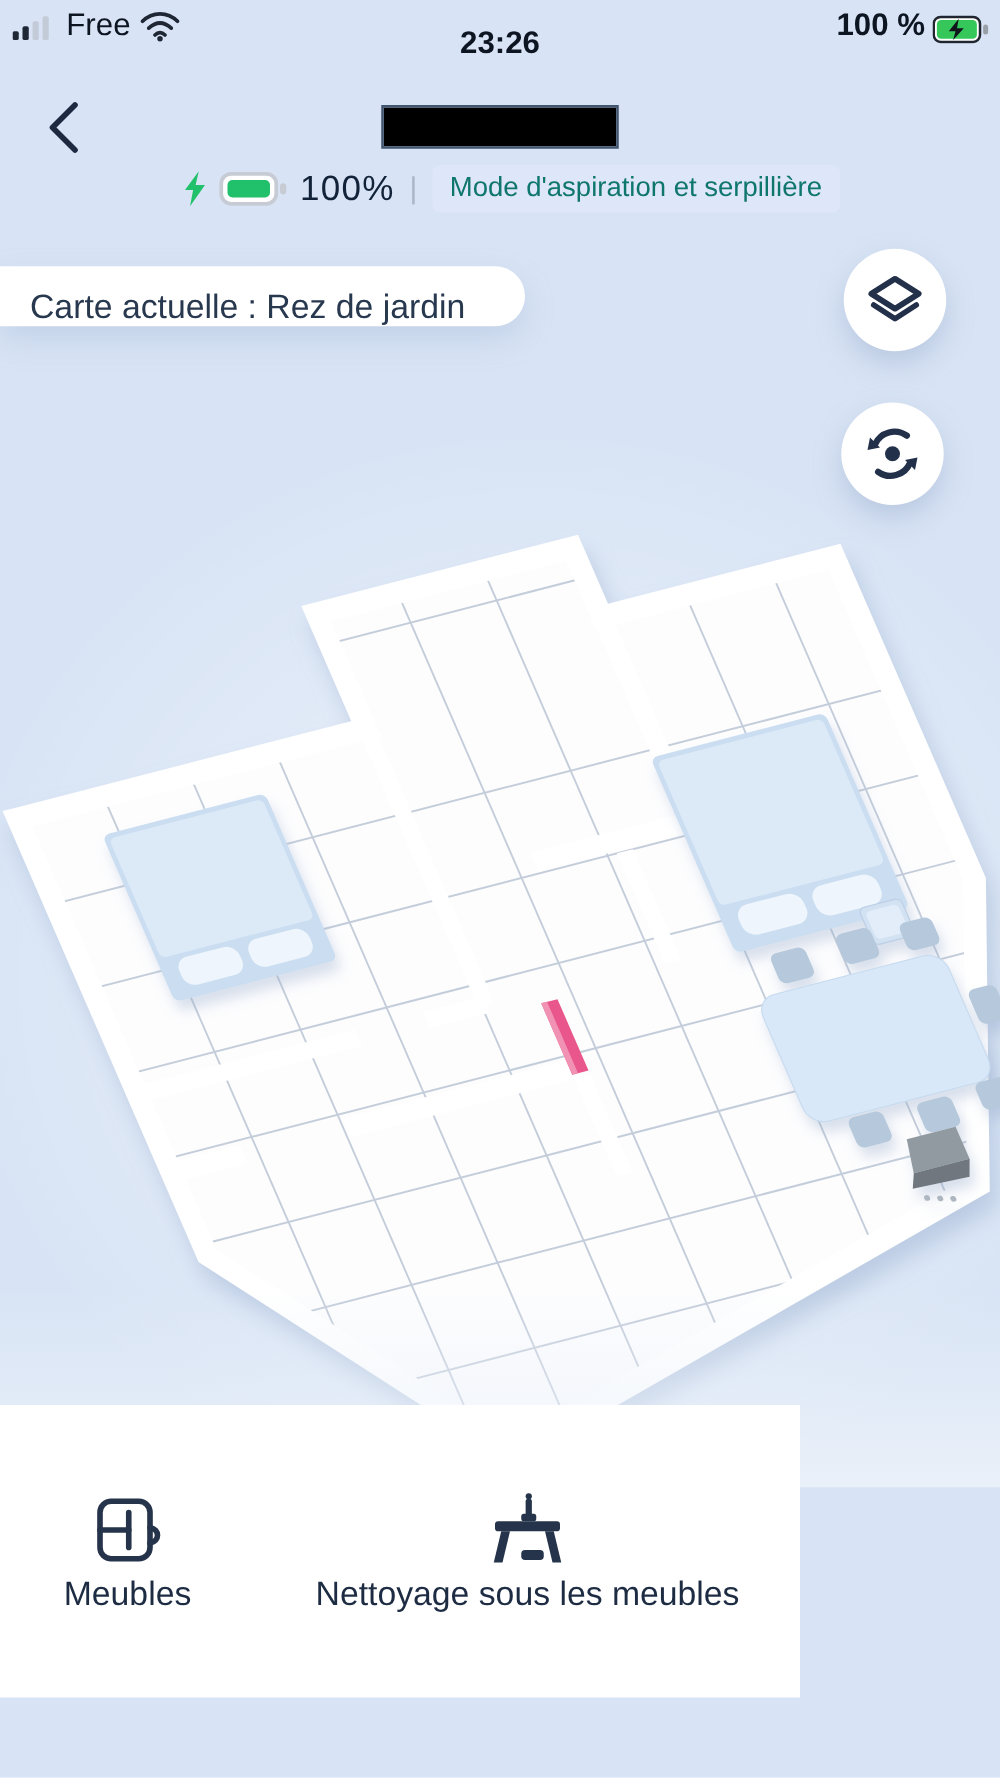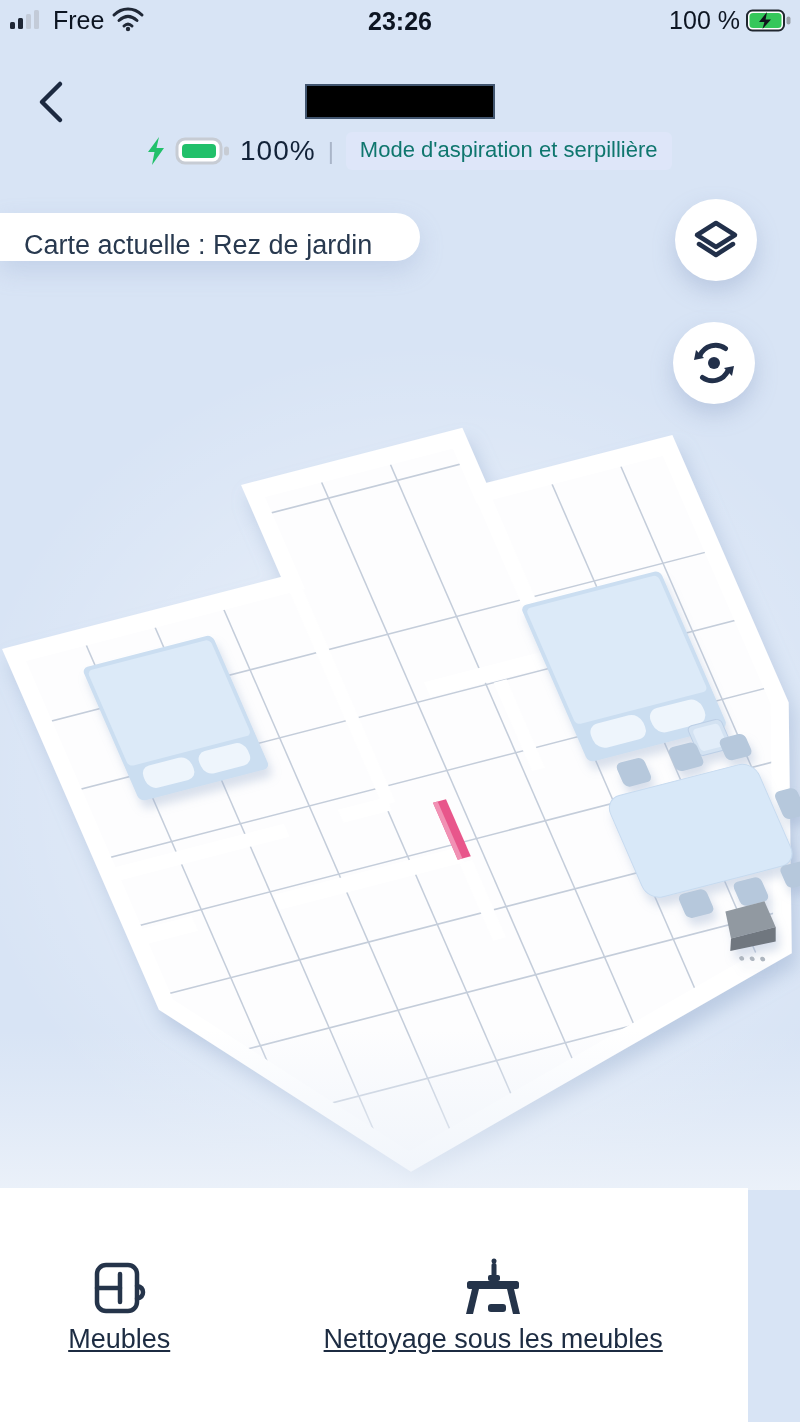--- a/index.html
+++ b/index.html
@@ -4,24 +4,24 @@
 <style>
   html,body{margin:0;padding:0;}
   .screen{
     position:relative;width:800px;height:1422px;overflow:hidden;
     background:#d8e4f5;
     font-family:"Liberation Sans","DejaVu Sans",sans-serif;
     color:#1c2b41;
   }
   
   .statusbar{position:absolute;top:0;left:0;width:800px;height:44px;z-index:30;}
-  .sb-left{position:absolute;left:10px;top:6px;display:flex;align-items:flex-start;gap:7px;}
+  .sb-left{position:absolute;left:10px;top:6px;display:flex;align-items:center;gap:7px;}
   .sb-carrier{font-size:25px;color:#0d1522;}
-  .sb-time{position:absolute;left:0;right:0;top:7px;text-align:center;font-size:25px;font-weight:700;color:#0d1522;}
-  .sb-right{position:absolute;right:8px;top:6px;display:flex;align-items:center;gap:6px;}
+  .sb-time{position:absolute;left:0;right:0;top:20px;text-align:center;font-size:25px;font-weight:700;color:#0d1522;}
+  .sb-right{position:absolute;right:8px;top:6px;display:flex;align-items:flex-end;gap:6px;font-weight:bold;}
   .sb-batt-text{font-size:25px;color:#0d1522;}
   
   .back-btn{position:absolute;left:30px;top:78px;width:46px;height:48px;z-index:30;cursor:pointer;}
   .redacted{position:absolute;left:307px;top:86px;width:186px;height:31px;background:#000;outline:2px solid #41556f;z-index:30;}
   .vac-row{position:absolute;left:146px;top:129px;height:44px;display:flex;align-items:center;gap:9px;z-index:30;}
   .vac-batt-pct{font-size:28px;color:#122238;font-weight:500;letter-spacing:1px;}
   .vac-divider{font-size:24px;color:#a9b5c8;margin:0 3px;}
   .mode-badge{background:#dee6f9;border-radius:6px;padding:5px 14px 7px;font-size:22px;color:#0f766e;}
   
   .map-pill{
@@ -32,21 +32,21 @@
   .fab{
     position:absolute;width:82px;height:82px;border-radius:50%;background:#fff;
     box-shadow:0 10px 22px rgba(130,150,190,.35);display:flex;align-items:center;justify-content:center;
     z-index:25;cursor:pointer;
   }
   .fab.layers{left:675px;top:199px;}
   .fab.rotate{left:673px;top:322px;}
   
   .map-canvas{position:absolute;left:0;top:0;width:800px;height:1190px;z-index:5;}
   
-  .bottombar{position:absolute;left:0;top:1188px;width:748px;height:234px;background:#ffffff;z-index:30;display:flex;text-decoration:underline;}
+  .bottombar{position:absolute;left:0;top:1124px;width:640px;height:234px;background:#ffffff;z-index:30;display:flex;}
   .nav-item{display:flex;flex-direction:column;align-items:center;padding-top:70px;cursor:pointer;}
   .nav-item.n1{width:255px;}
   .nav-item.n2{width:545px;text-align:right;}
   .nav-icon{height:58px;display:flex;align-items:flex-end;justify-content:center;}
   .nav-label{margin-top:8px;font-size:27px;color:#1d2c42;}
 </style>
 </head>
 <body>
 
 <div class="screen">

